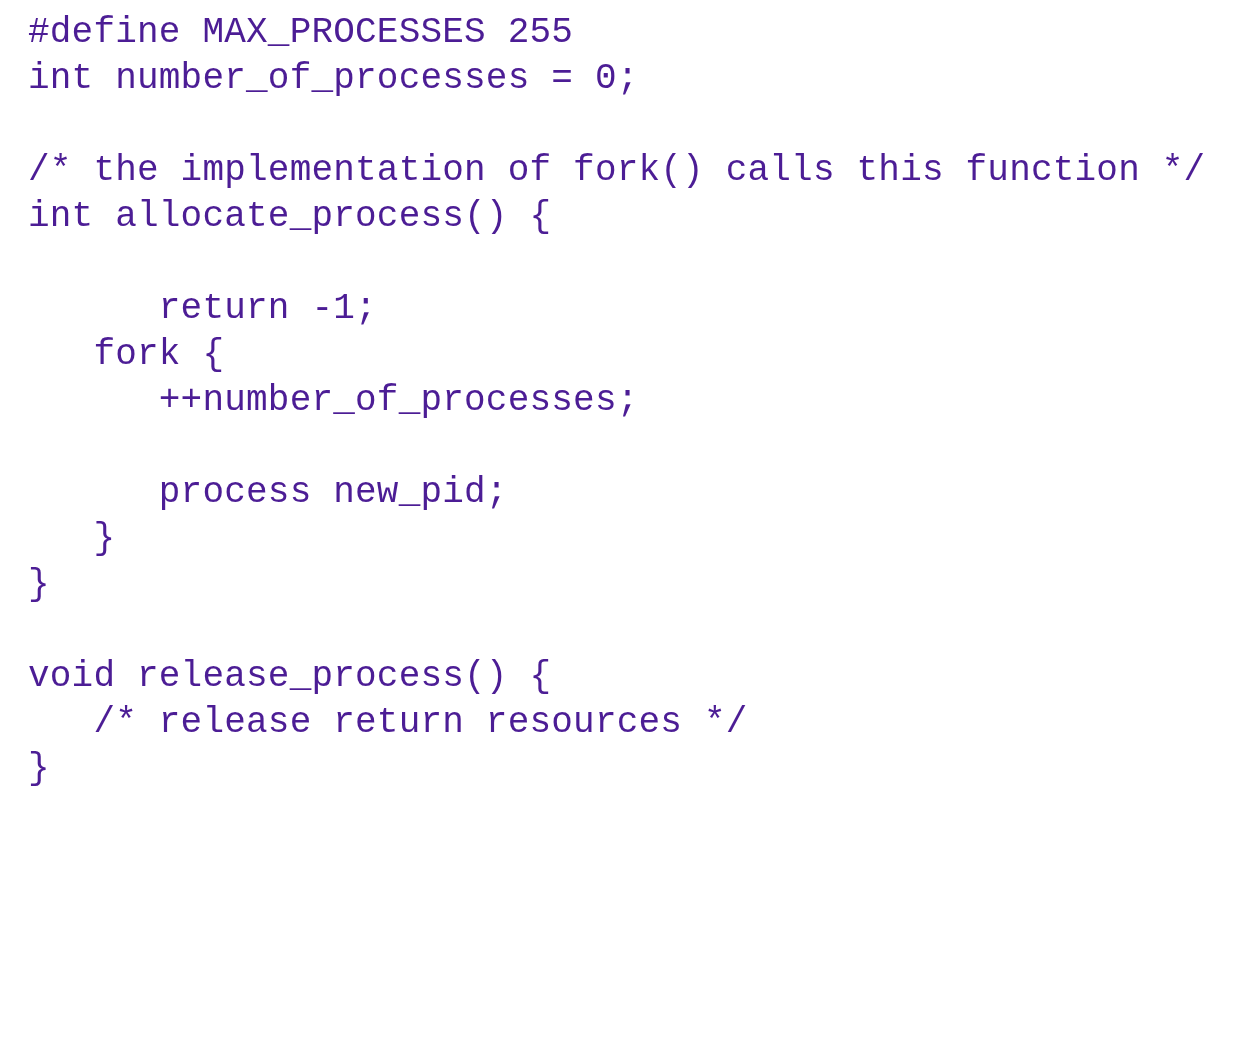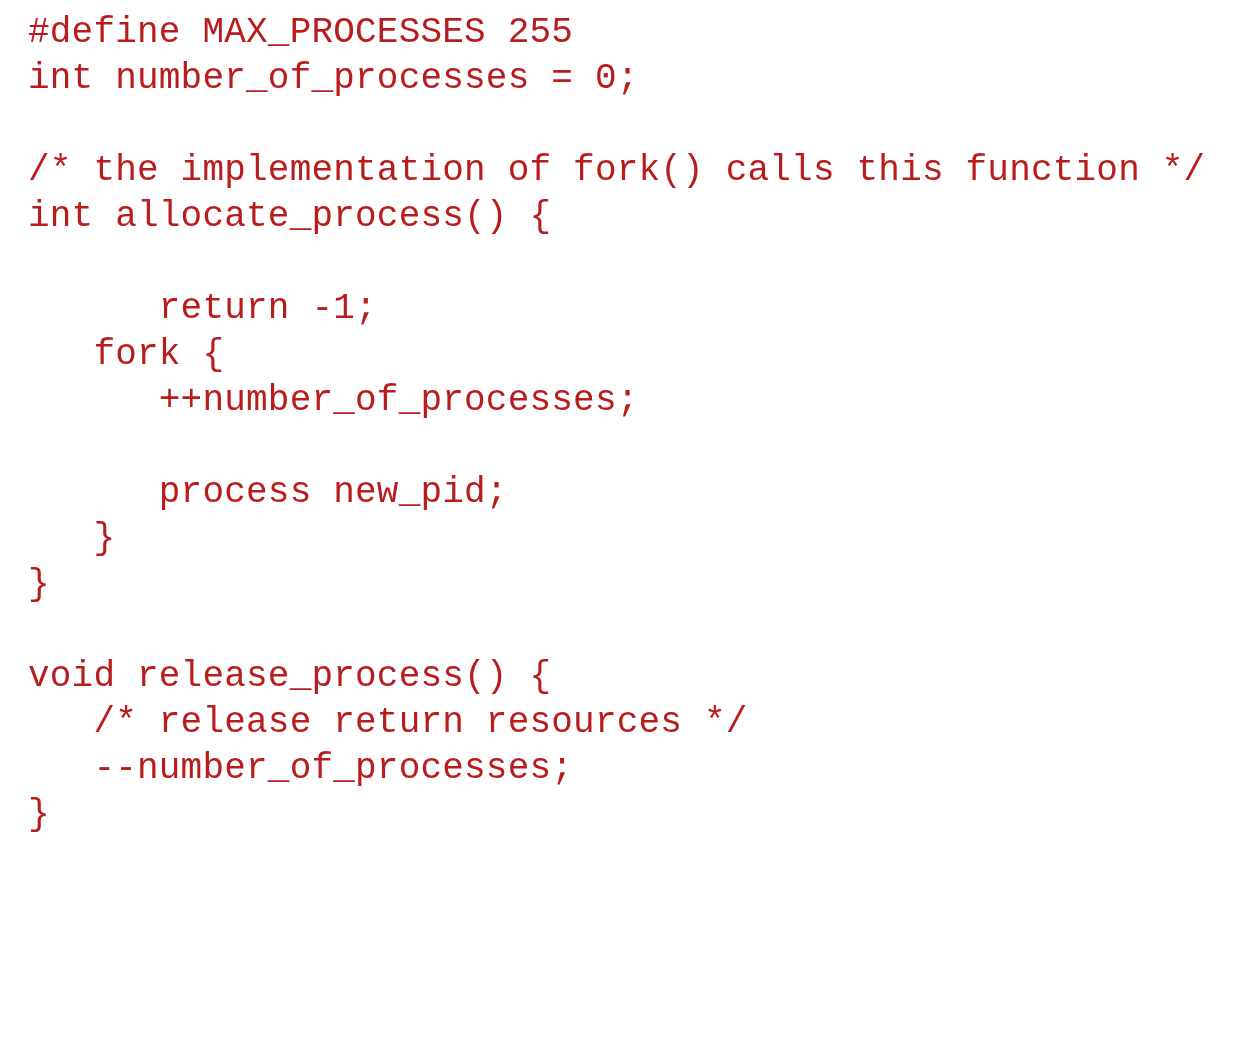--- a/index.html
+++ b/index.html
@@ -16,21 +16,21 @@
     height: 1040px;
     padding: 10px 4px 0 28px;
     background: #ffffff;
   }
   .code-line {
     font-family: "Liberation Mono", "DejaVu Sans Mono", monospace;
     font-size: 36px;
     line-height: 46px;
     min-height: 46px;
     white-space: pre;
-    color: #b91c1c;
+    color: #4c1d95;
     letter-spacing: 0.2px;
   }
 </style>
 </head>
 <body>
 
 <div class="code-listing">
   <div class="code-line">#define MAX_PROCESSES 255</div>
   <div class="code-line">int number_of_processes = 0;</div>
   <div class="code-line"></div>
@@ -40,15 +40,14 @@
   <div class="code-line">      return -1;</div>
   <div class="code-line">   fork {</div>
   <div class="code-line">      ++number_of_processes;</div>
   <div class="code-line"></div>
   <div class="code-line">      process new_pid;</div>
   <div class="code-line">   }</div>
   <div class="code-line">}</div>
   <div class="code-line"></div>
   <div class="code-line">void release_process() {</div>
   <div class="code-line">   /* release return resources */</div>
-  <div class="code-line">   --number_of_processes;</div>
   <div class="code-line">}</div>
 </div>
 
 </body></html>

